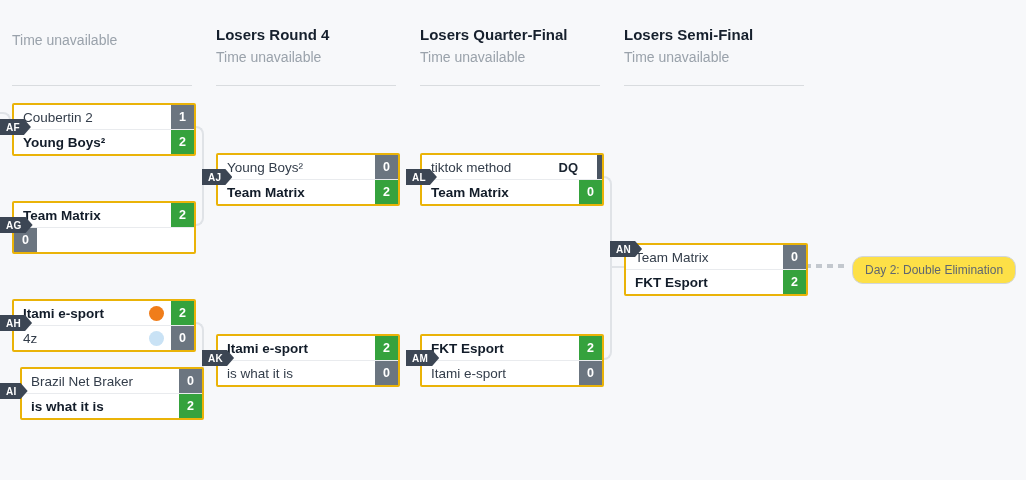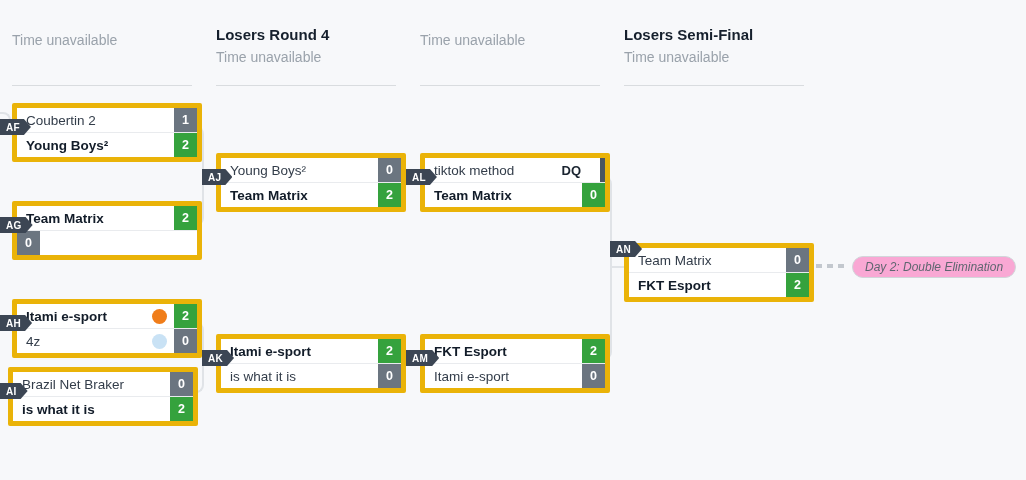--- a/index.html
+++ b/index.html
@@ -17,21 +17,21 @@
   
   .col-header { position:absolute; width:180px; }
   .col-title { font-size:15px; font-weight:700; color:#16202d; white-space:nowrap; }
   .col-subtitle { font-size:14px; color:#9aa2ab; margin-top:6px; white-space:nowrap; }
   .col-rule { position:absolute; left:0; top:59px; width:180px; height:1px; background:#d9dcdf; }
 
   
   .match {
     position:absolute; width:180px;
     background:#ffffff;
-    border:5px solid #eab308;
+    border:2px solid #eab308;
     border-radius:2px;
     box-sizing:content-box;
     z-index:2;
   }
   .row { height:24px; display:flex; align-items:center; background:#fff; }
   .row + .row { border-top:1px solid #e9ebee; }
   .name {
     flex:1; padding-left:9px; font-size:13.5px; color:#333d4a;
     white-space:nowrap; overflow:hidden; text-overflow:ellipsis;
   }
@@ -62,27 +62,27 @@
   .elb.up   { border-top-width:2px;    border-right-width:2px; border-top-right-radius:8px; }
   .elb.down { border-bottom-width:2px; border-right-width:2px; border-bottom-right-radius:8px; }
   .hline { position:absolute; z-index:1; background:#e0e3e7; }
 
   
   .dash {
     position:absolute; z-index:1; height:4px;
     background:repeating-linear-gradient(90deg,#c3c8ce 0 6px,transparent 6px 11px);
   }
   .pill {
-    position:absolute; height:22px; box-sizing:border-box;
+    position:absolute; height:28px; box-sizing:border-box;
     display:flex; align-items:center;
     padding:0 12px;
-    background:#f9a8d4;
+    background:#fde047;
     border:1px solid #d2d6da;
     border-radius:11px;
-    font-size:12px; color:#5f6670; white-space:nowrap;font-style:italic;
+    font-size:12px; color:#5f6670; white-space:nowrap;
   }
 </style>
 </head>
 <body>
 
 <div id="canvas">
     <div class="elb up" style="left: 191px; top: 126px; width: 13px; height: 52px; position: absolute;"></div>
     <div class="elb down" style="left: 191px; top: 176px; width: 13px; height: 50px; position: absolute;"></div>
     <div class="hline" style="left: 204px; top: 176px; width: 12px; height: 2px; position: absolute;"></div>
     <div class="elb up" style="left: 191px; top: 322px; width: 13px; height: 37px; position: absolute;"></div>
@@ -95,20 +95,21 @@
     <div class="col-header" style="left: 12px; top: 26px; position: absolute;">
       <div class="col-subtitle">Time unavailable</div>
       <div class="col-rule"></div>
     </div>
     <div class="col-header" style="left: 216px; top: 26px; position: absolute;">
       <div class="col-title">Losers Round 4</div>
       <div class="col-subtitle">Time unavailable</div>
       <div class="col-rule"></div>
     </div>
     <div class="col-header" style="left: 420px; top: 26px; position: absolute;">
+      <div class="col-title">Losers Quarter-Final</div>
       <div class="col-subtitle">Time unavailable</div>
       <div class="col-rule"></div>
     </div>
     <div class="col-header" style="left: 624px; top: 26px; position: absolute;">
       <div class="col-title">Losers Semi-Final</div>
       <div class="col-subtitle">Time unavailable</div>
       <div class="col-rule"></div>
     </div>
     <div class="match" style="left: 12px; top: 103px; width: 180px; position: absolute;">
       <div class="row ">
@@ -137,21 +138,21 @@
         <div class="dot" style="background: rgb(240, 125, 26);"></div>
         <div class="score win">2</div>
       </div>
       <div class="row ">
         <div class="name">4z</div>
         <div class="dot" style="background: rgb(201, 226, 245);"></div>
         <div class="score loss">0</div>
       </div>
     </div>
     <div class="badge" style="left: 0px; top: 315px; position: absolute;">AH</div>
-    <div class="match" style="left: 8px; top: 367px; width: 180px; position: absolute;">
+    <div class="match" style="left: 20px; top: 367px; width: 180px; position: absolute;">
       <div class="row ">
         <div class="name">Brazil Net Braker</div>
         <div class="score loss">0</div>
       </div>
       <div class="row win">
         <div class="name">is what it is</div>
         <div class="score win">2</div>
       </div>
     </div>
     <div class="badge" style="left: 0px; top: 383px; position: absolute;">AI</div>

